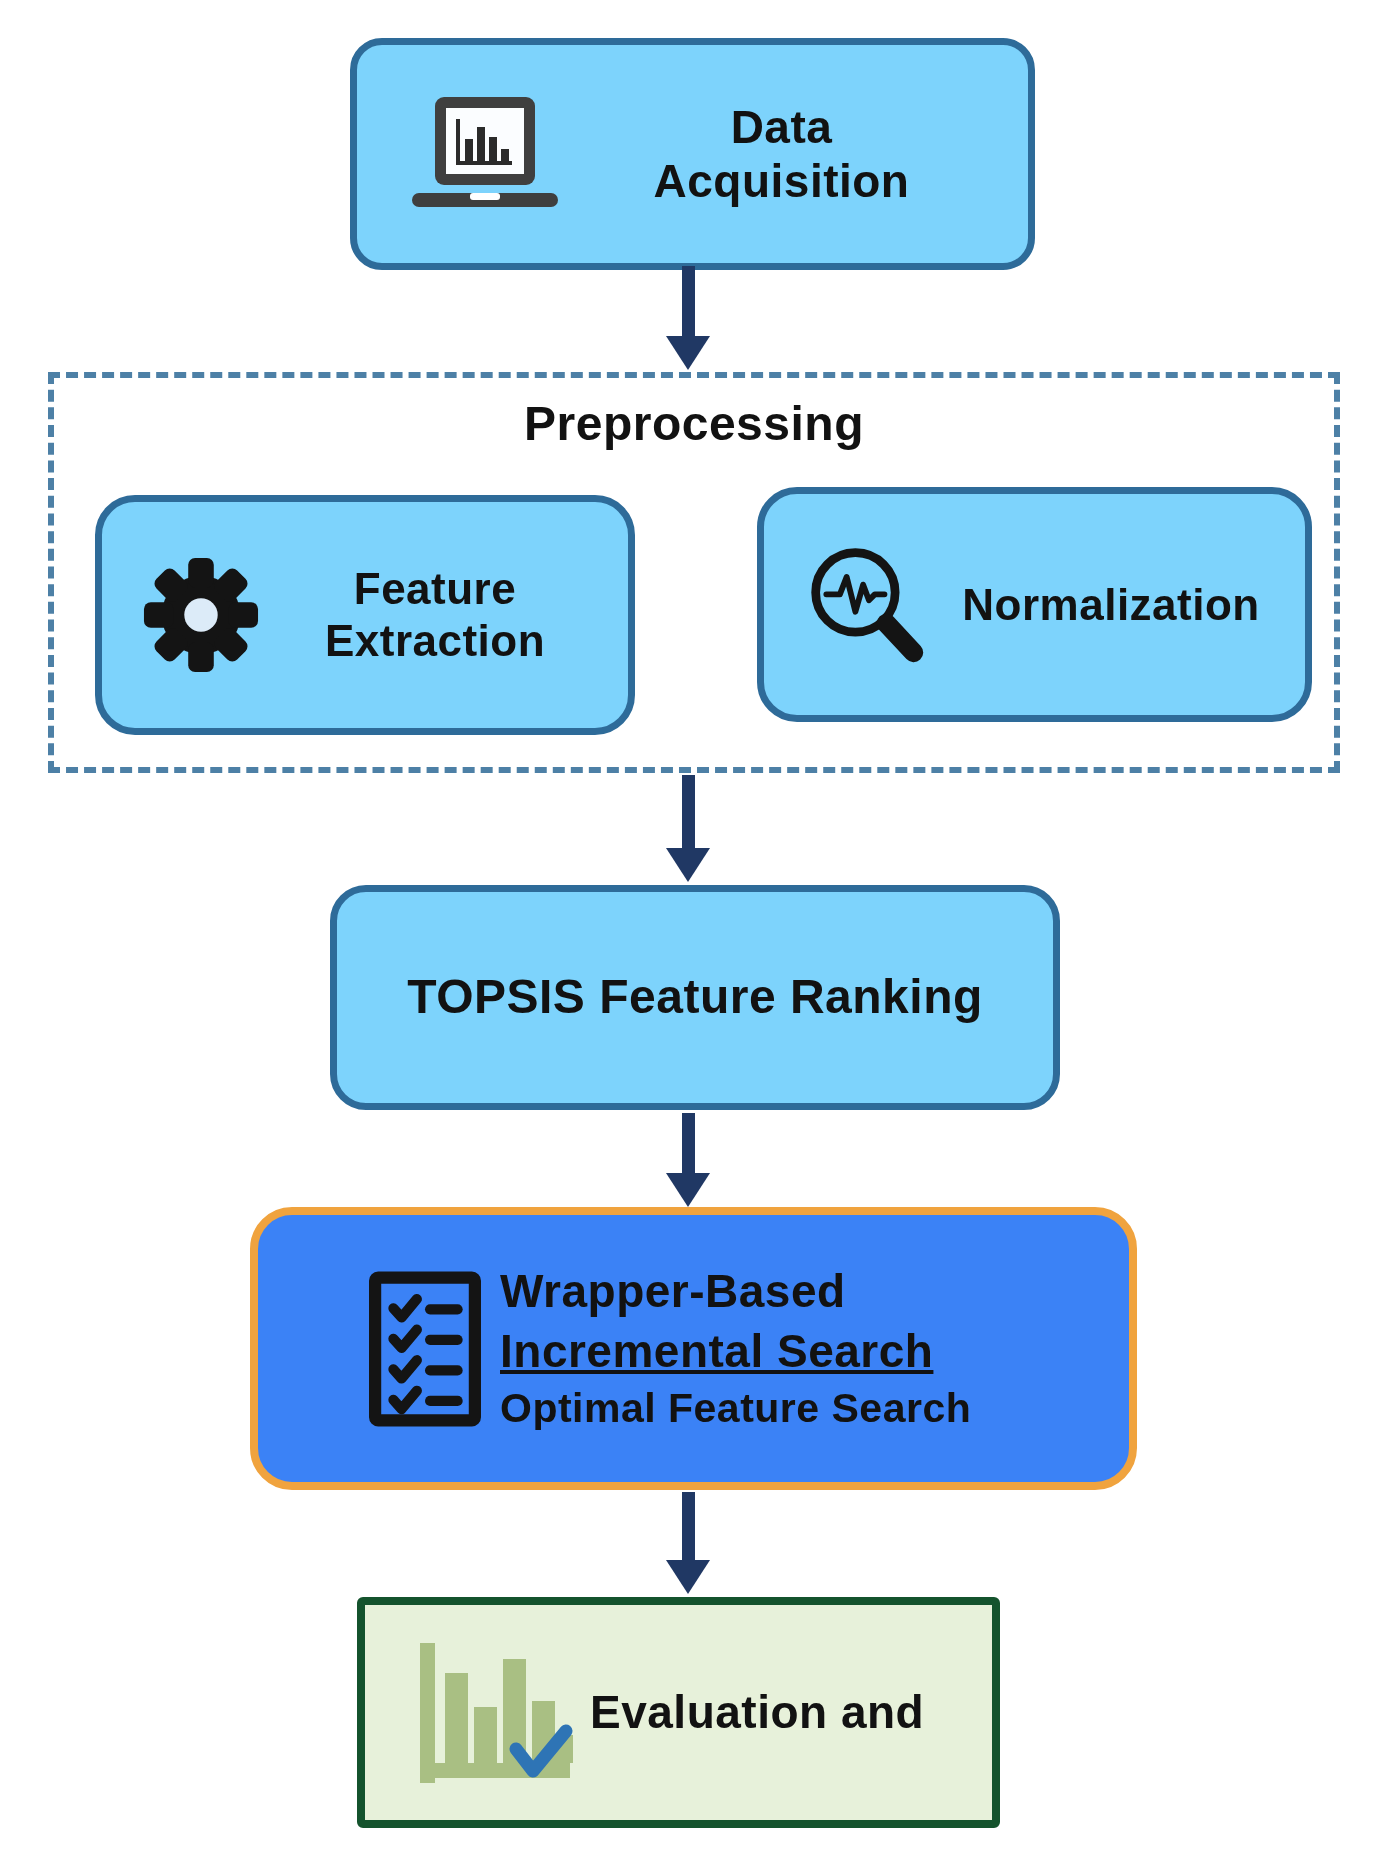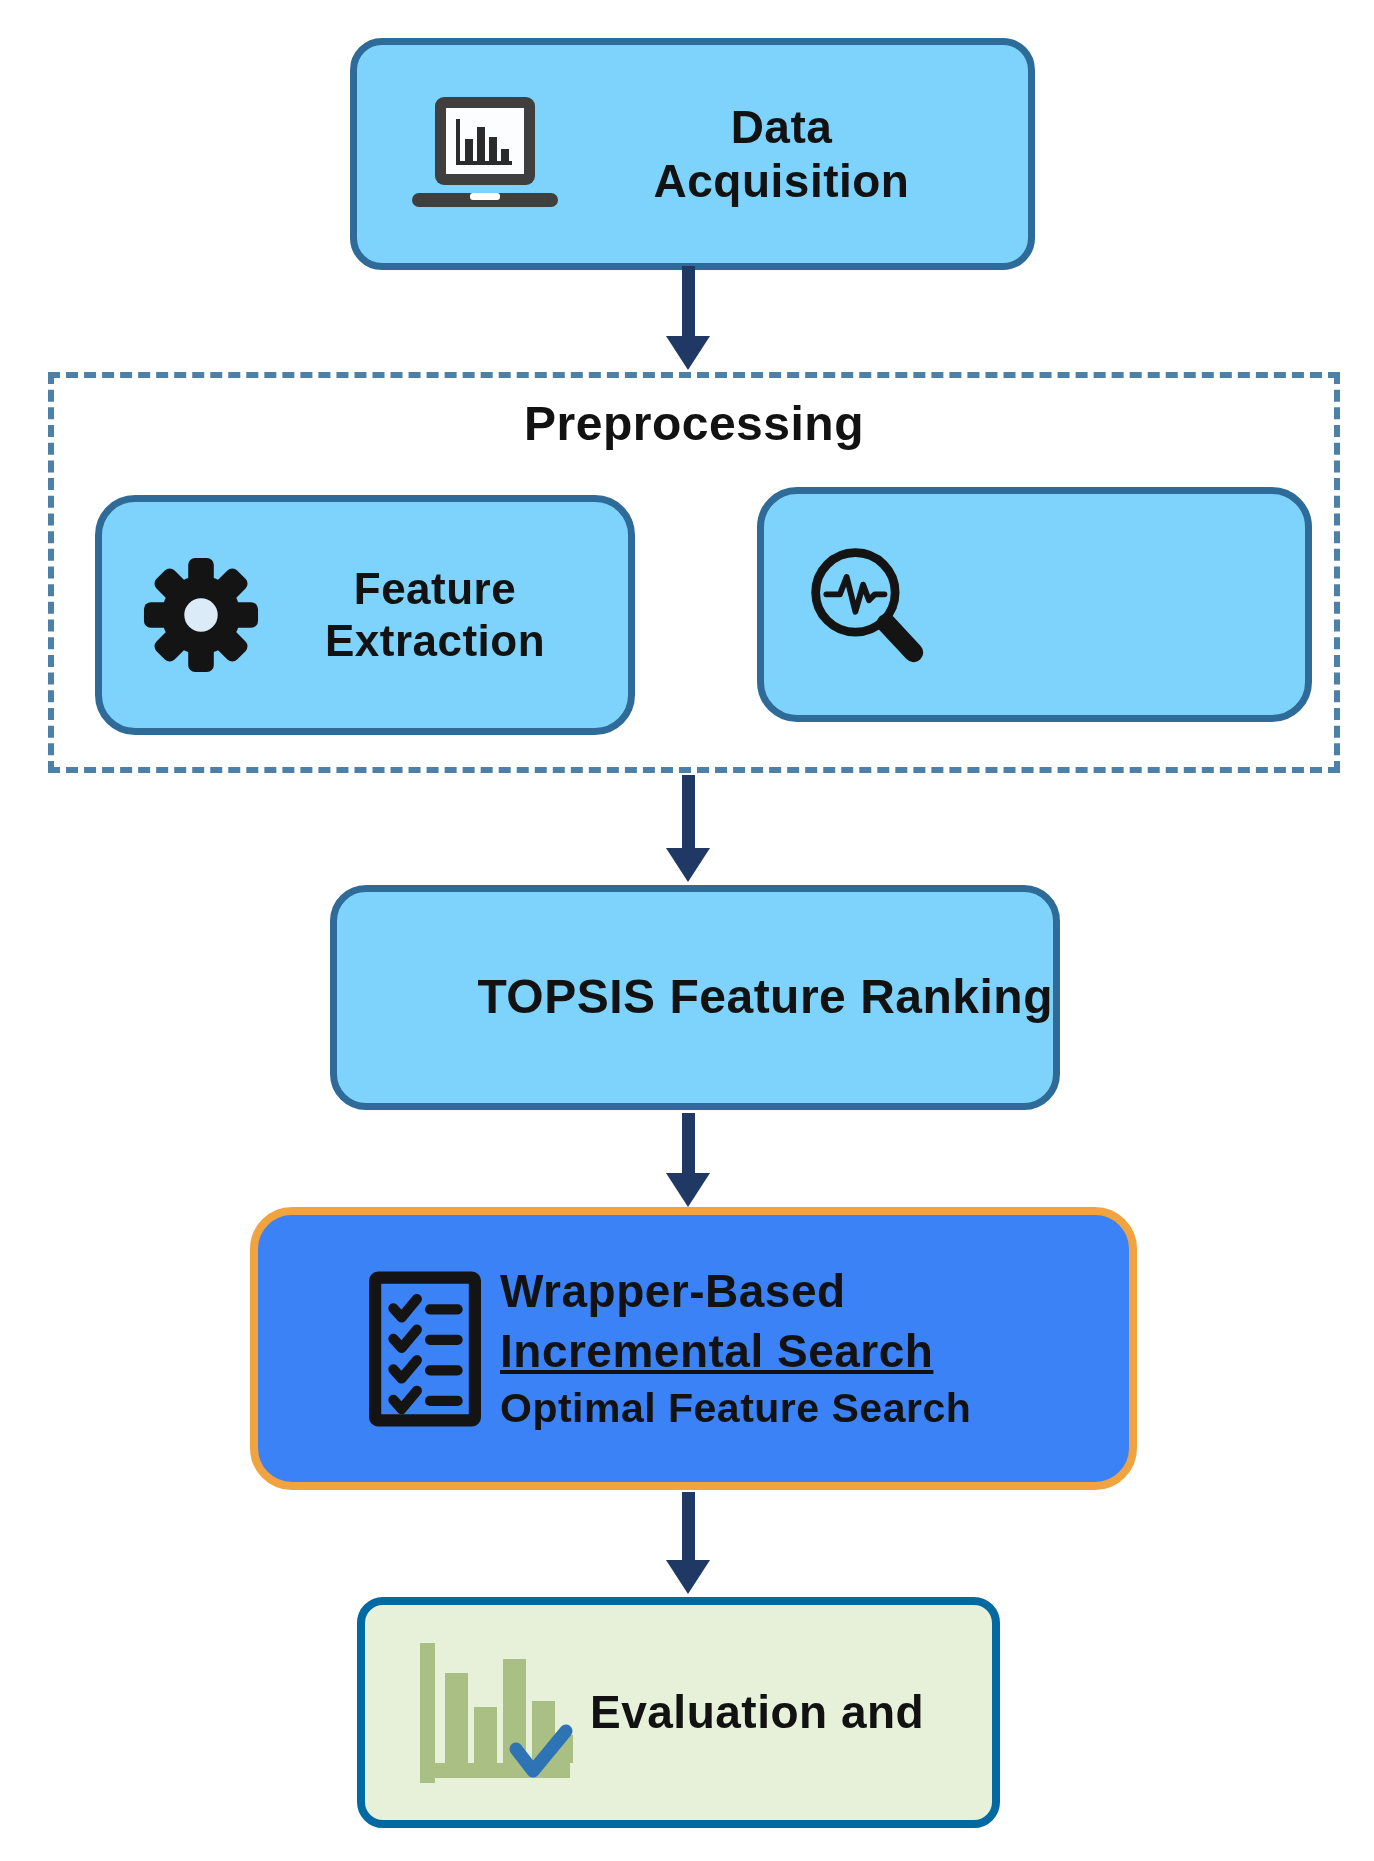--- a/index.html
+++ b/index.html
@@ -9,21 +9,21 @@
     background:#ffffff;
     font-family:"Liberation Sans","DejaVu Sans",sans-serif;
     overflow:hidden;
   }
   .box{
     position:absolute;box-sizing:border-box;
     display:flex;align-items:center;
   }
   .blue{background:#7dd3fc;border:7px solid #2e6b99;border-radius:32px;}
   .orange{background:#3b82f6;border:8px solid #f0a33e;border-radius:42px;}
-  .green{background:#e7f1da;border:8px solid #0369a1;border-radius:26px;justify-content:flex-end;}
+  .green{background:#e7f1da;border:8px solid #14532d;border-radius:6px;justify-content:flex-end;}
   .dashed-frame{
     position:absolute;box-sizing:border-box;
     border:6px dashed #4d80a6;background:transparent;
   }
   .node-text{font-weight:700;color:#121212;line-height:1.18;letter-spacing:0.5px;}
   .t-center{text-align:center;}
   .t-left{text-align:left;}
   .flex-fill{flex:1;}
   .icon-wrap{flex:0 0 auto;display:flex;align-items:center;justify-content:center;}
   .heading{
@@ -102,28 +102,29 @@
   </div>
 
   <div class="box blue" style="left:757px;top:487px;width:555px;height:235px;padding:0 18px 0 36px;border-radius:40px;">
     <span class="icon-wrap" style="width:135px;">
       <svg width="126" height="126" viewBox="0 0 130 130">
         <circle cx="52" cy="52" r="41" fill="none" stroke="#141414" stroke-width="9"></circle>
         <polyline points="22,54 36,54 43,36 52,72 60,44 66,60 72,54 82,54" fill="none" stroke="#141414" stroke-width="6" stroke-linecap="round" stroke-linejoin="round"></polyline>
         <line x1="84" y1="84" x2="112" y2="114" stroke="#141414" stroke-width="20" stroke-linecap="round"></line>
       </svg>
     </span>
+    <span class="node-text t-center fs44 flex-fill">Normalization</span>
   </div>
 
   <div class="arrow" style="left:666px;top:775px;">
     <div class="stem" style="height:73px;"></div>
     <div class="head"></div>
   </div>
 
-  <div class="box blue" style="left:330px;top:885px;width:730px;height:225px;justify-content:flex-end;border-radius:36px;">
+  <div class="box blue" style="left:330px;top:885px;width:730px;height:225px;justify-content:center;border-radius:36px;">
     <span class="node-text t-center fs48">TOPSIS Feature Ranking</span>
   </div>
 
   <div class="arrow" style="left:666px;top:1113px;">
     <div class="stem" style="height:60px;"></div>
     <div class="head"></div>
   </div>
 
   <div class="box orange" style="left:250px;top:1207px;width:887px;height:283px;padding:0 30px 0 92px;">
     <span class="icon-wrap" style="width:150px;">

